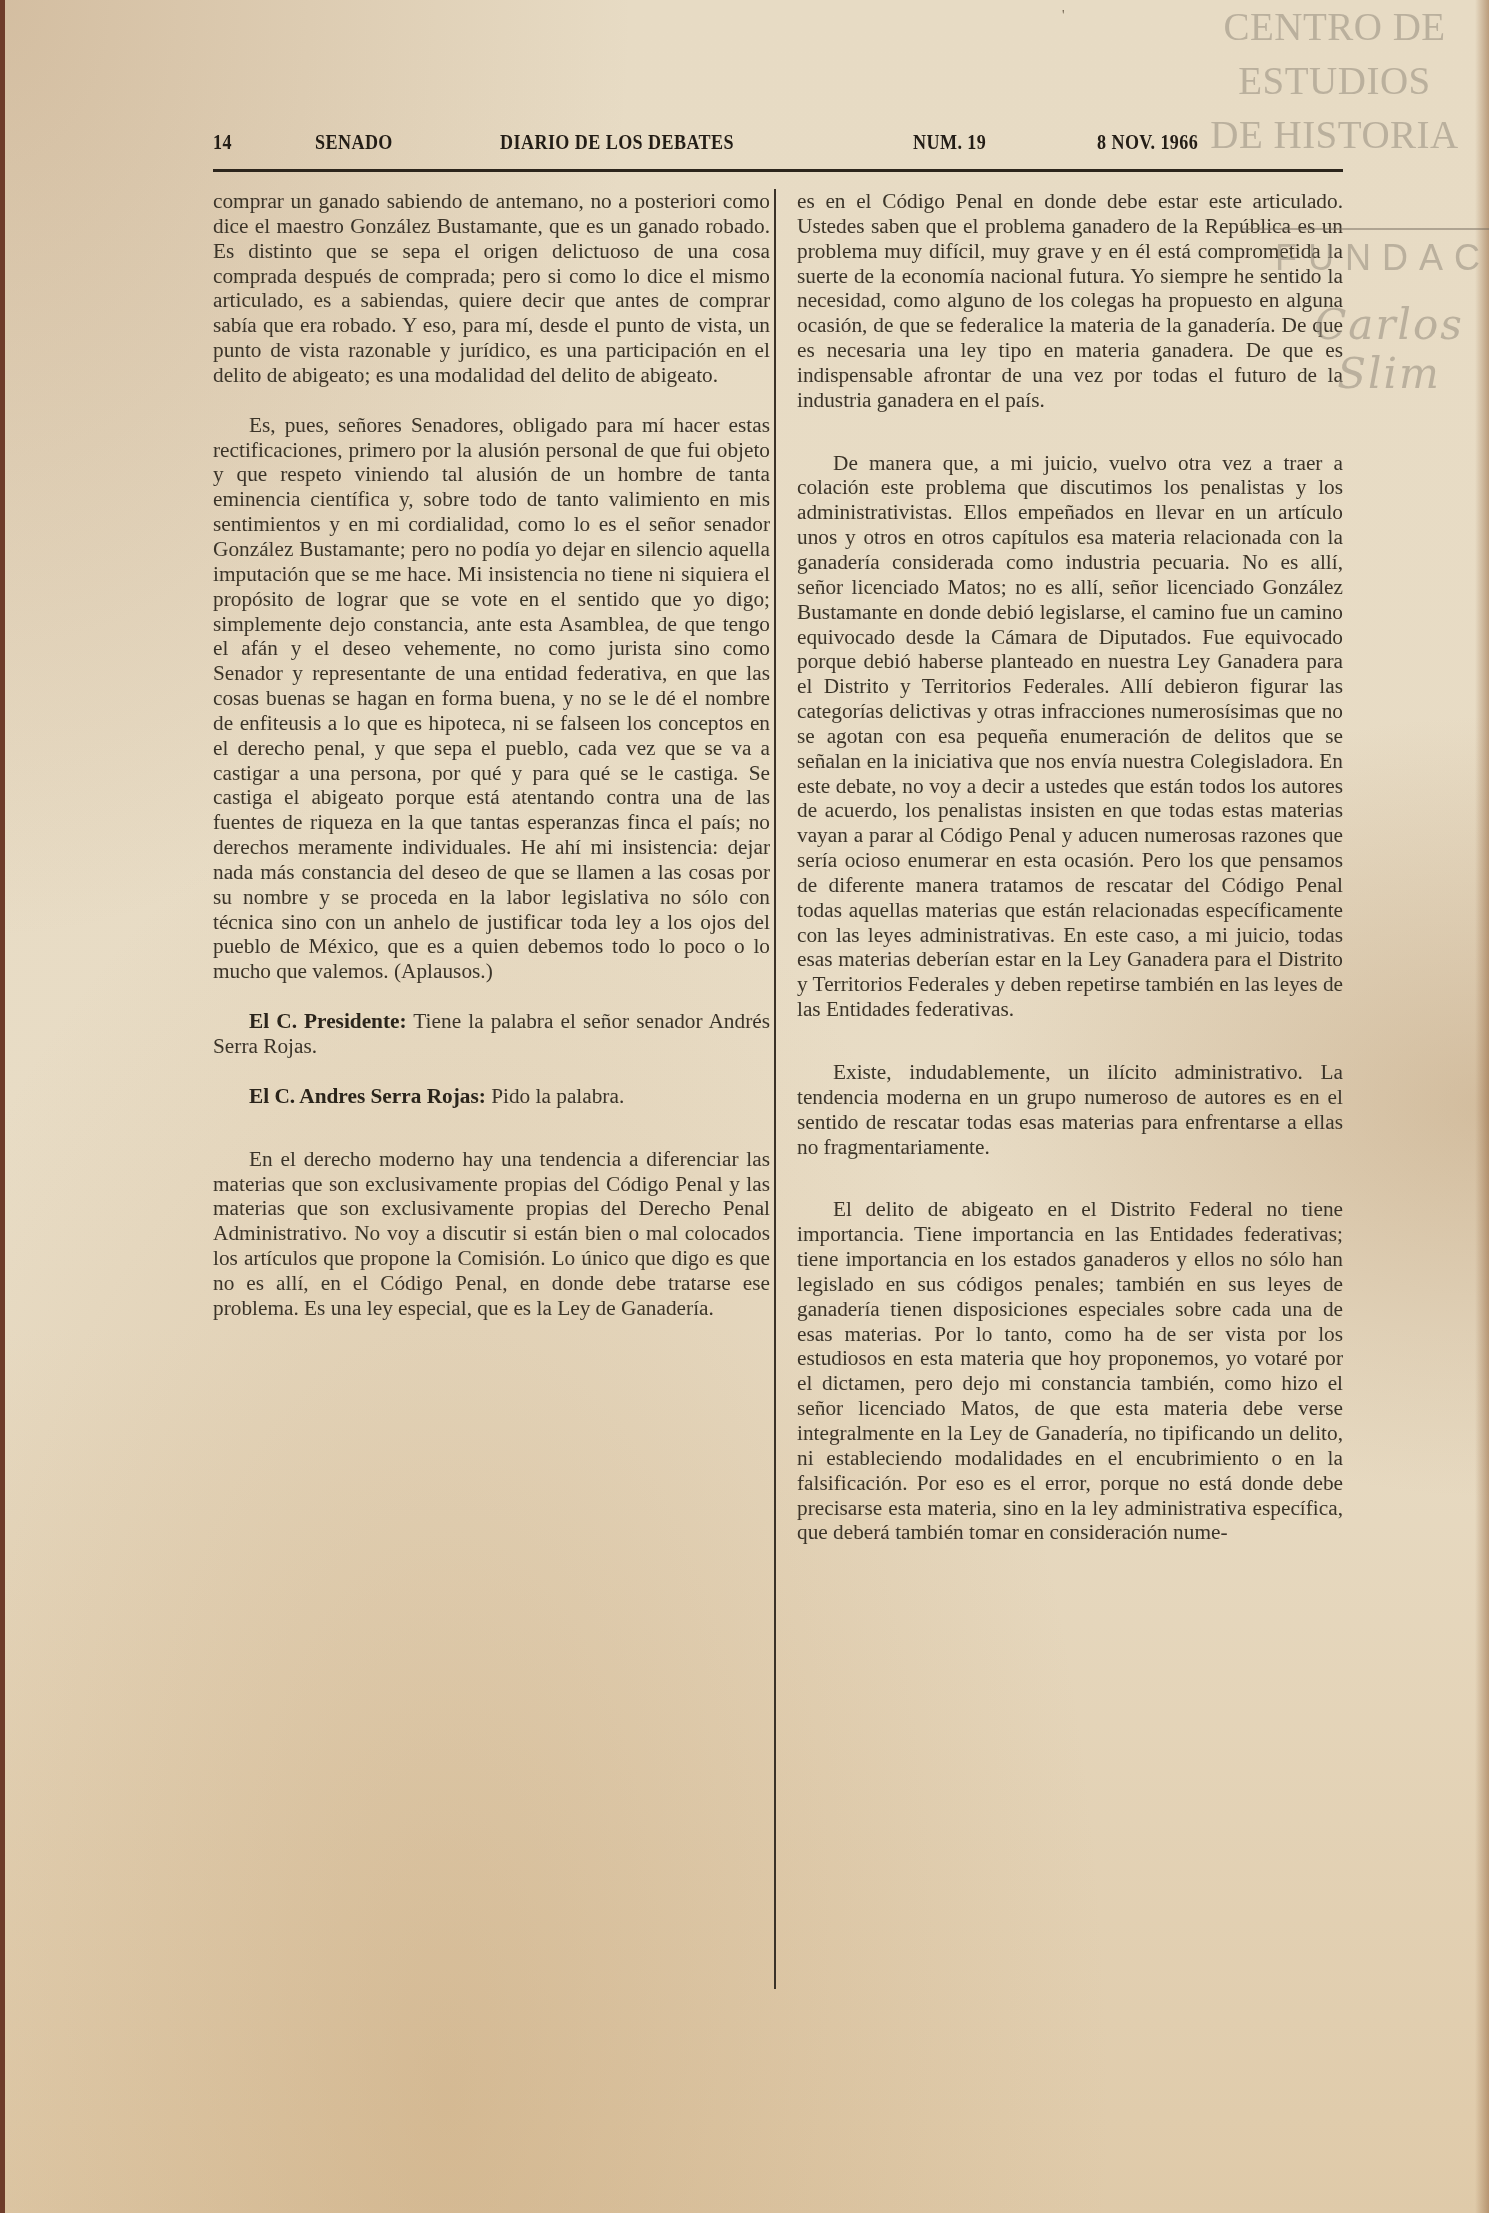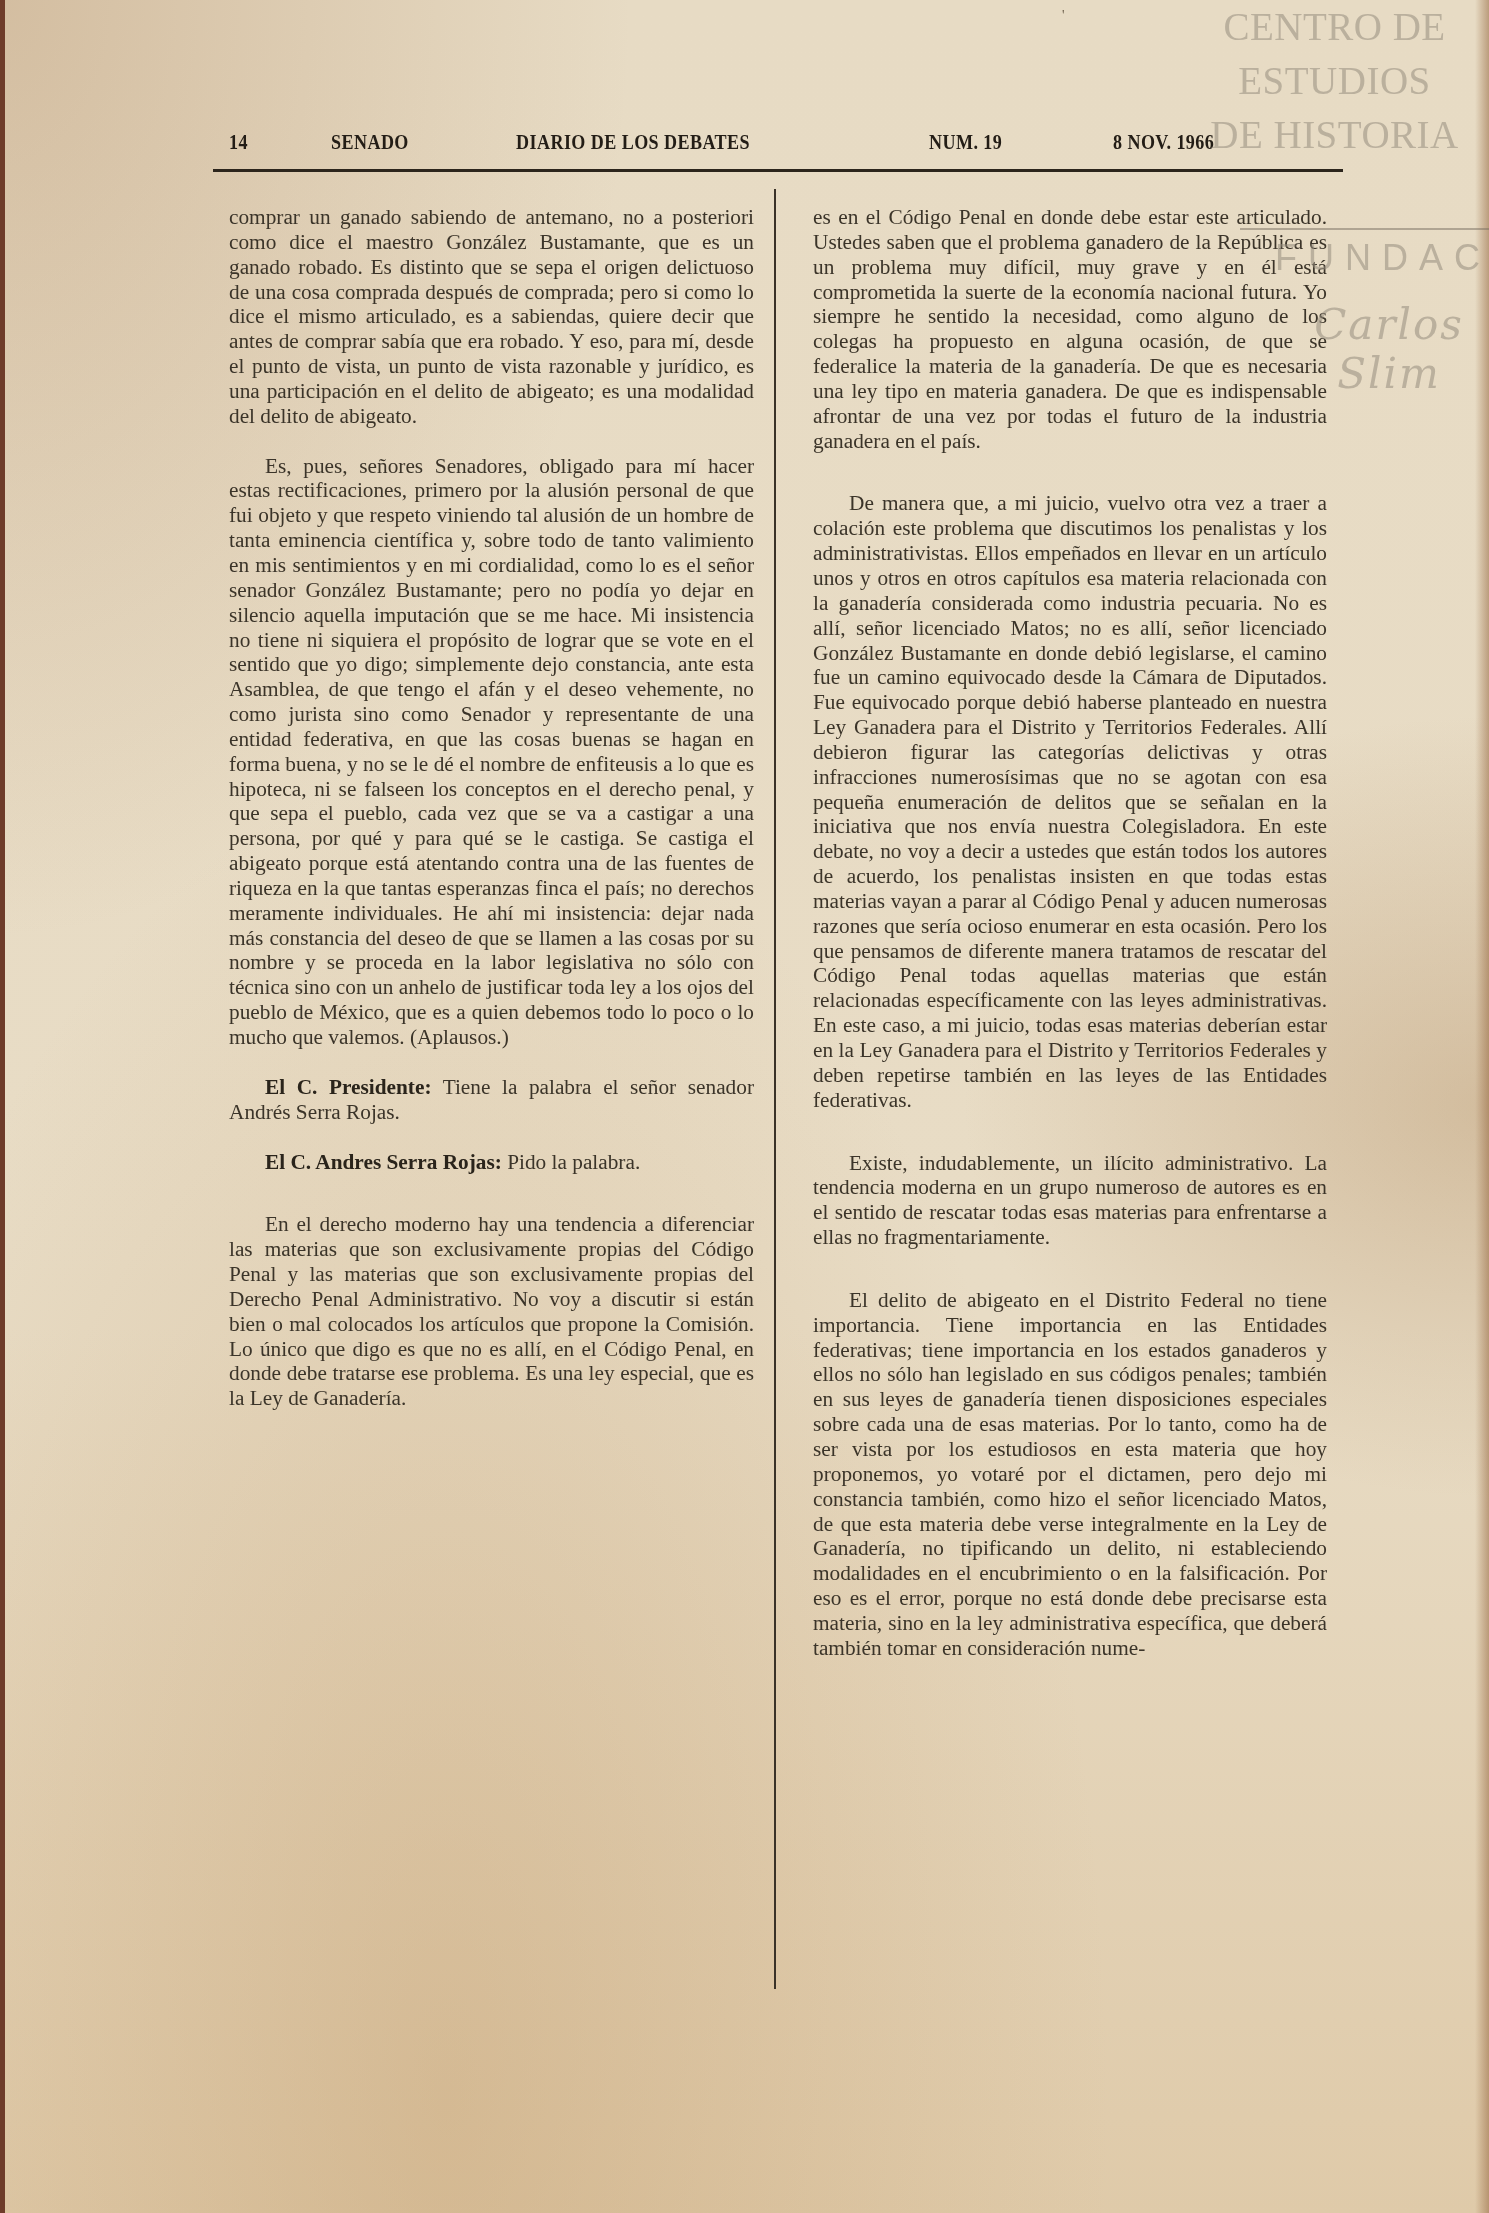--- a/index.html
+++ b/index.html
@@ -20,42 +20,42 @@
   }
   .left-edge {
     position: absolute; left: 0; top: 0; width: 5px; height: 2213px;
     background: #6e3c2a;
   }
   .right-edge {
     position: absolute; right: 0; top: 0; width: 14px; height: 2213px;
     background: linear-gradient(90deg, rgba(160,115,70,0) 0%, rgba(150,105,65,0.55) 100%);
   }
   .header {
-    position: absolute; top: 130px; left: 229px; width: 1130px; height: 32px;
+    position: absolute; top: 130px; left: 213px; width: 1130px; height: 32px;
     font-family: "Liberation Serif", serif; font-weight: bold;
     font-size: 21px; letter-spacing: 0.5px; color: #231d16;
   }
   .header span { position: absolute; top: 0; white-space: nowrap; transform: scaleX(0.86); transform-origin: left top; }
   .h-page { left: 0; }
   .h-senado { left: 102px; }
   .h-diario { left: 287px; }
   .h-num { left: 700px; }
   .h-date { left: 884px; }
   .header-rule {
     position: absolute; top: 169px; left: 213px; width: 1130px; height: 3px;
     background: #2c251c;
   }
   .col {
     position: absolute; top: 189px;
     font-size: 21.3px; line-height: 24.85px;
     text-align: justify; color: #3b3429;
   }
   .col-left { left: 213px; width: 557px; }
   .col-right { left: 797px; width: 546px; }
-  .col p { margin: 16px; text-indent: 0; }
+  .col p { margin: 0; text-indent: 0; }
   .col p.indent { text-indent: 36px; }
   .col p + p { margin-top: 25px; }
   .col p.gap-lg { margin-top: 38px; }
   .speaker { font-weight: bold; color: #2a241b; }
   .col-divider {
     position: absolute; left: 774px; top: 189px; width: 2px; height: 1800px;
     background: #3a3228;
   }
   .watermark {
     position: absolute; left: 1180px; top: 0; width: 309px; height: 360px;

